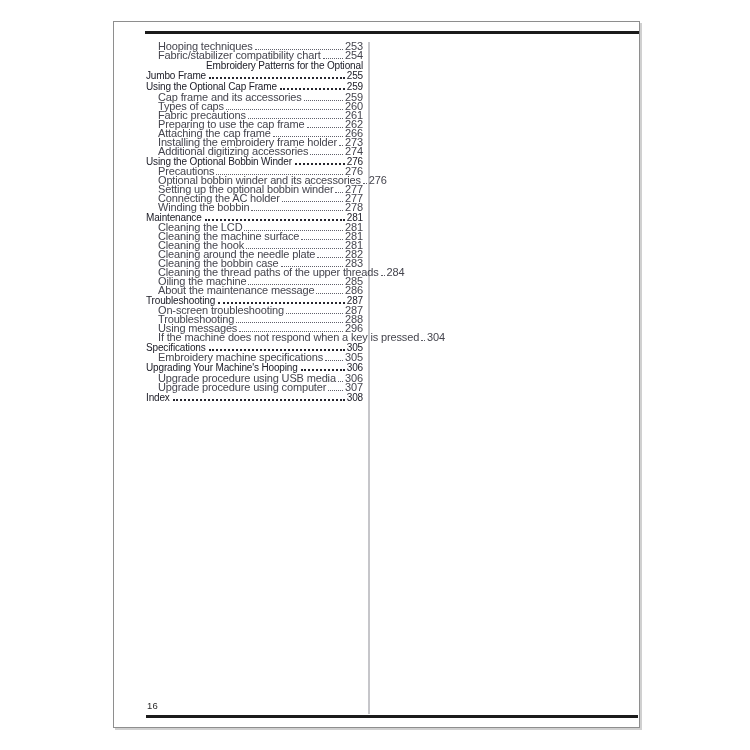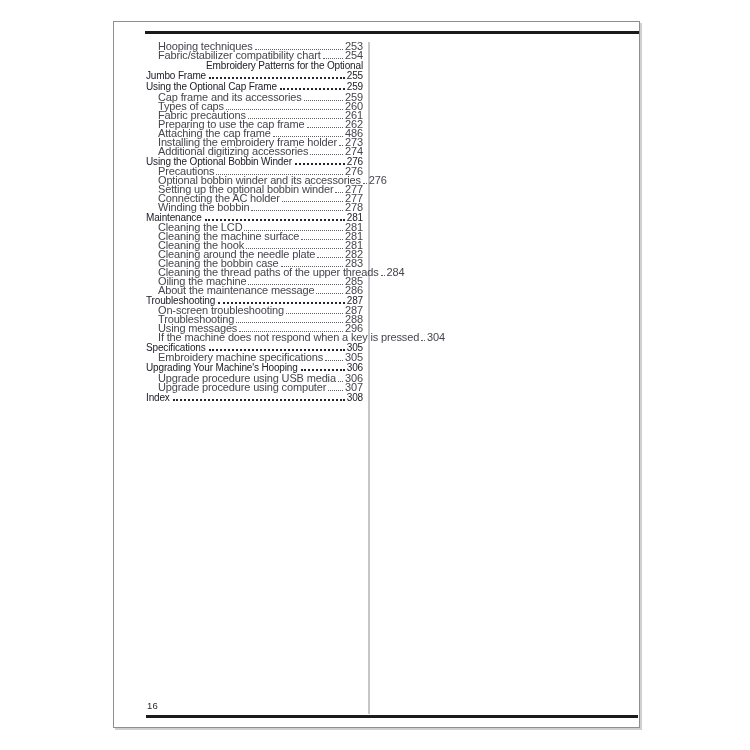--- a/index.html
+++ b/index.html
@@ -153,21 +153,21 @@
           <span class="pagenum">261</span>
         </div>
         <div class="row sub">
           <span class="label">Preparing to use the cap frame</span>
           <span class="leader"></span>
           <span class="pagenum">262</span>
         </div>
         <div class="row sub">
           <span class="label">Attaching the cap frame</span>
           <span class="leader"></span>
-          <span class="pagenum">486</span>
+          <span class="pagenum">266</span>
         </div>
         <div class="row sub">
           <span class="label">Installing the embroidery frame holder</span>
           <span class="leader"></span>
           <span class="pagenum">273</span>
         </div>
         <div class="row sub">
           <span class="label">Additional digitizing accessories</span>
           <span class="leader"></span>
           <span class="pagenum">274</span>

